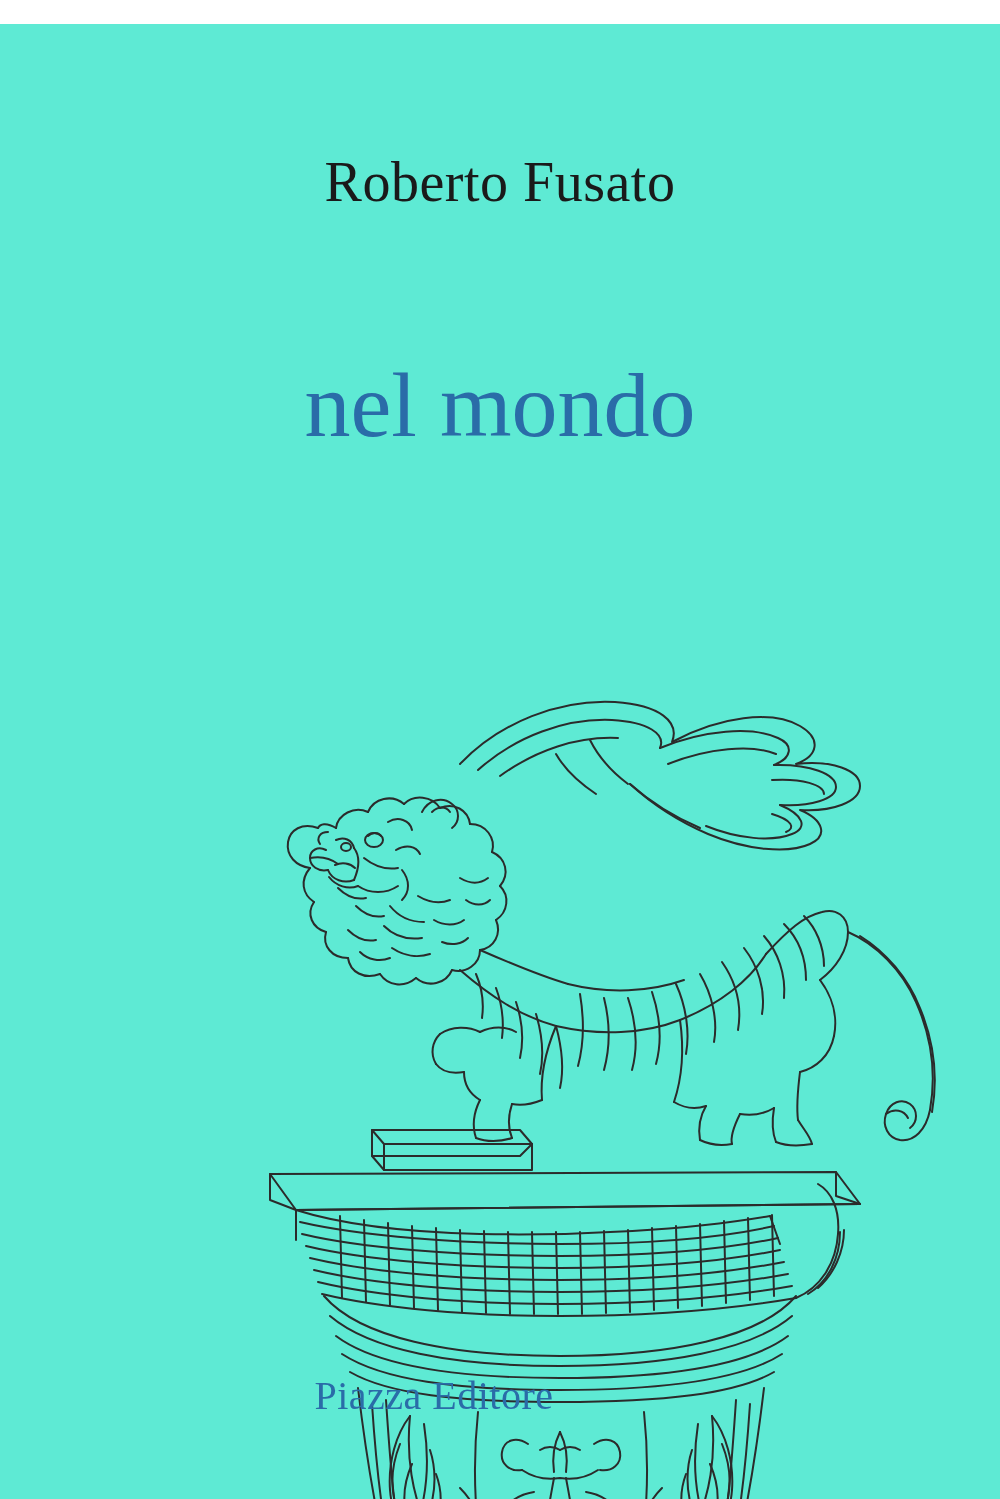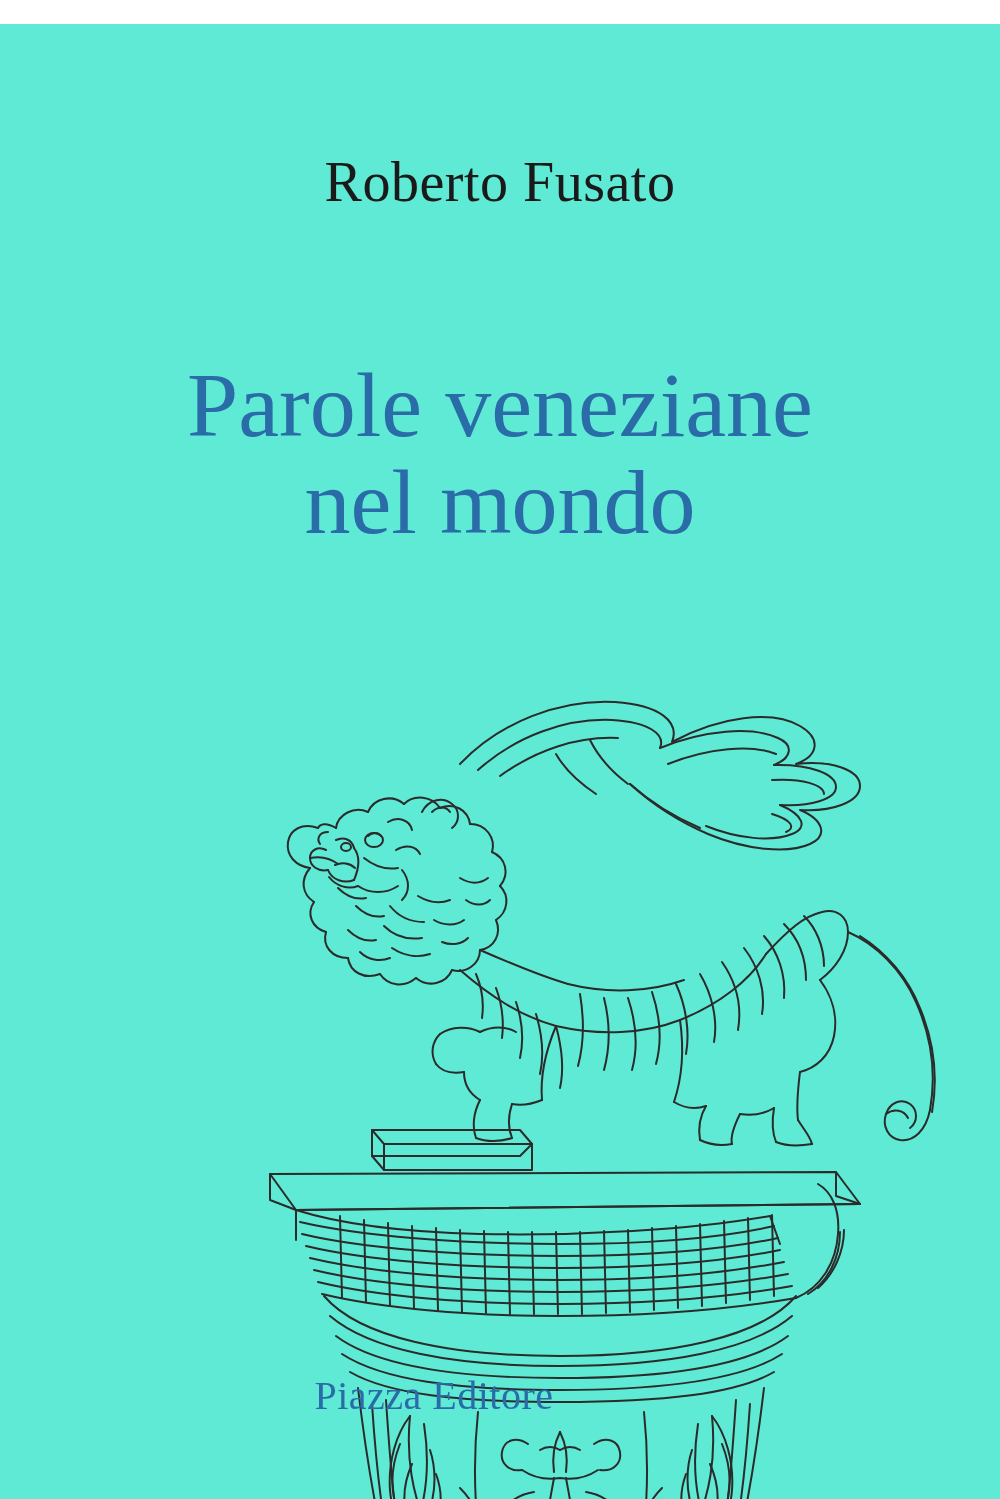--- a/index.html
+++ b/index.html
@@ -84,21 +84,20 @@
   }
 </style>
 </head>
 <body>
 
 <div class="cover">
 
   <div class="author">Roberto Fusato</div>
 
   <div class="title-block">
-    <div class="title-line">Parole veneziane</div>
     <div class="title-line">nel mondo</div>
   </div>
 
 
   <div class="illustration">
     <svg viewBox="0 0 800 880" xmlns="http://www.w3.org/2000/svg" aria-hidden="true">
       <g fill="none" stroke="#2b2b2b" stroke-width="2" stroke-linecap="round" stroke-linejoin="round">
 
         <path d="M300 120 C340 78 400 55 455 58 C500 61 520 78 512 98 C560 72 612 66 640 82 C662 95 658 112 636 120 C672 116 700 126 700 142 C700 158 672 168 640 166 C664 176 668 192 650 200 C628 210 586 206 548 190 C520 178 492 160 470 140"></path>
         <path d="M318 126 C356 92 406 74 452 76 C488 78 506 90 500 104"></path>

